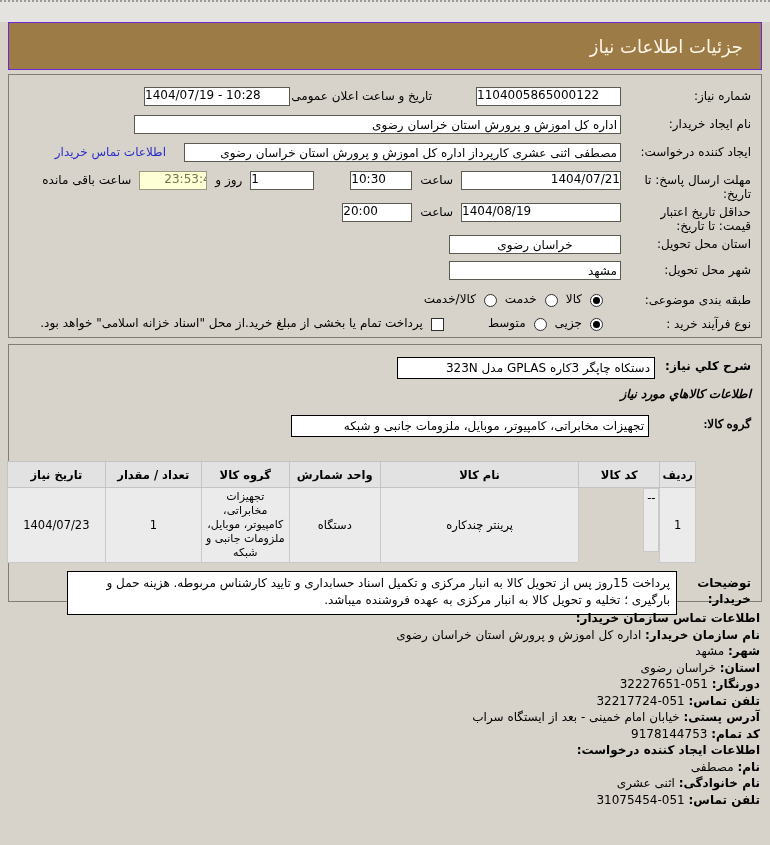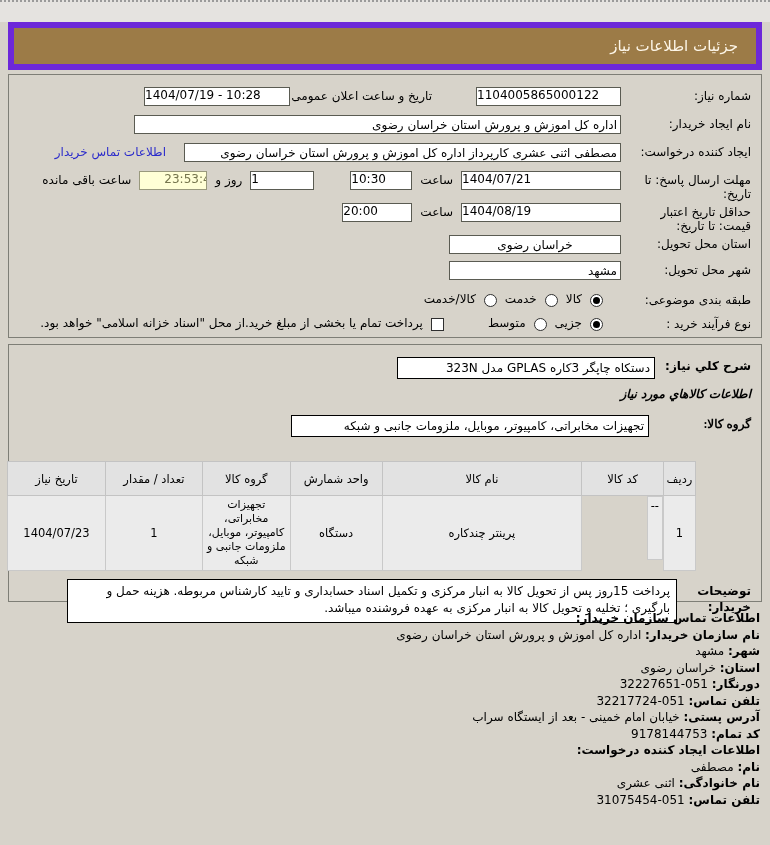--- a/index.html
+++ b/index.html
@@ -13,24 +13,24 @@
     overflow: hidden;
     position: relative;
   }
   
   .top-strip { height: 22px; background: #e5e3e0; border-top: 2px dotted #9a9a9a; }
 
   
   .title-bar {
     margin: 0 8px; height: 48px;
     background: #9c7b47;
-    border: 6px solid #6d28d9;
+    border: 1px solid #6d28d9;
     display: flex; align-items: center;
     padding-right: 18px;
-    color: #fdf6e8; font-size: 15px;
+    color: #fdf6e8; font-size: 18px;
   }
 
   .section-box {
     margin: 0 8px; background: #d7d3ca;
     border: 1px solid #7e7e76;
     position: relative; z-index: 2;
   }
   .form-box { margin-top: 4px; height: 264px; padding: 12px 10px 0 10px; }
   .need-box { margin-top: 6px; height: 258px; padding: 12px 10px 0 10px; }
 
@@ -62,22 +62,22 @@
     display: inline-block; flex: 0 0 13px; margin-top: 2px;
   }
 
   .dark-box { background: #fff; border: 1px solid #000; padding: 2px 4px; line-height: 16px; }
 
   table.goods {
     border-collapse: collapse; margin: 12px 55px 0 8px; width: 689px;
     font-size: 11.5px; position: relative; z-index: 2;
   }
   table.goods th {
-    background: #e2e2e2; border: 1px solid #c3c3c3; height: 34px;
-    font-weight: normal; text-align: center; padding: 2px; margin-top: 32px;
+    background: #e2e2e2; border: 1px solid #c3c3c3; height: 26px;
+    font-weight: bold; text-align: center; padding: 2px; margin-top: 32px;
   }
   table.goods td {
     background: #ebebeb; border: 1px solid #c9c9c9; height: 64px;
     text-align: center; vertical-align: middle; padding: 2px 3px; line-height: 14px;
   }
 
   .notes-row { display: flex; margin-top: 8px; }
   .notes-lbl { width: 70px; flex: 0 0 70px; text-align: right; font-weight: bold; line-height: 16px; padding-top: 4px; }
   .notes-box { width: 610px; min-height: 44px; margin-right: 4px; background: #fff;
     border: 1px solid #000; padding: 3px 6px; line-height: 17px; text-align: right; }
@@ -131,21 +131,21 @@
     <div class="lbl">ایجاد کننده درخواست:</div>
     <div class="gap-sm"></div>
     <div class="input start" style="width:437px;">مصطفی اثنی عشری کارپرداز اداره کل اموزش و پرورش استان خراسان رضوی</div>
     <div class="gap-sm"></div>
     <span class="link" style="line-height:19px;">اطلاعات تماس خریدار</span>
   </div>
 
   <div class="frow" style="height:32px;">
     <div class="lbl">مهلت ارسال پاسخ: تا تاریخ:</div>
     <div class="gap-sm"></div>
-    <div class="input num" style="width:160px;">1404/07/21</div>
+    <div class="input num" style="width:160px;text-align:right;">1404/07/21</div>
     <div class="mid-lbl">ساعت</div>
     <div class="input num" style="width:62px;">10:30</div>
     <div class="gap-md"></div>
     <div class="input num" style="width:64px;">1</div>
     <div class="mid-lbl">روز و</div>
     <div class="input num countdown" style="width:68px;">23:53:49</div>
     <div class="mid-lbl">ساعت باقی مانده</div>
   </div>
 
   <div class="frow" style="height:32px;">

